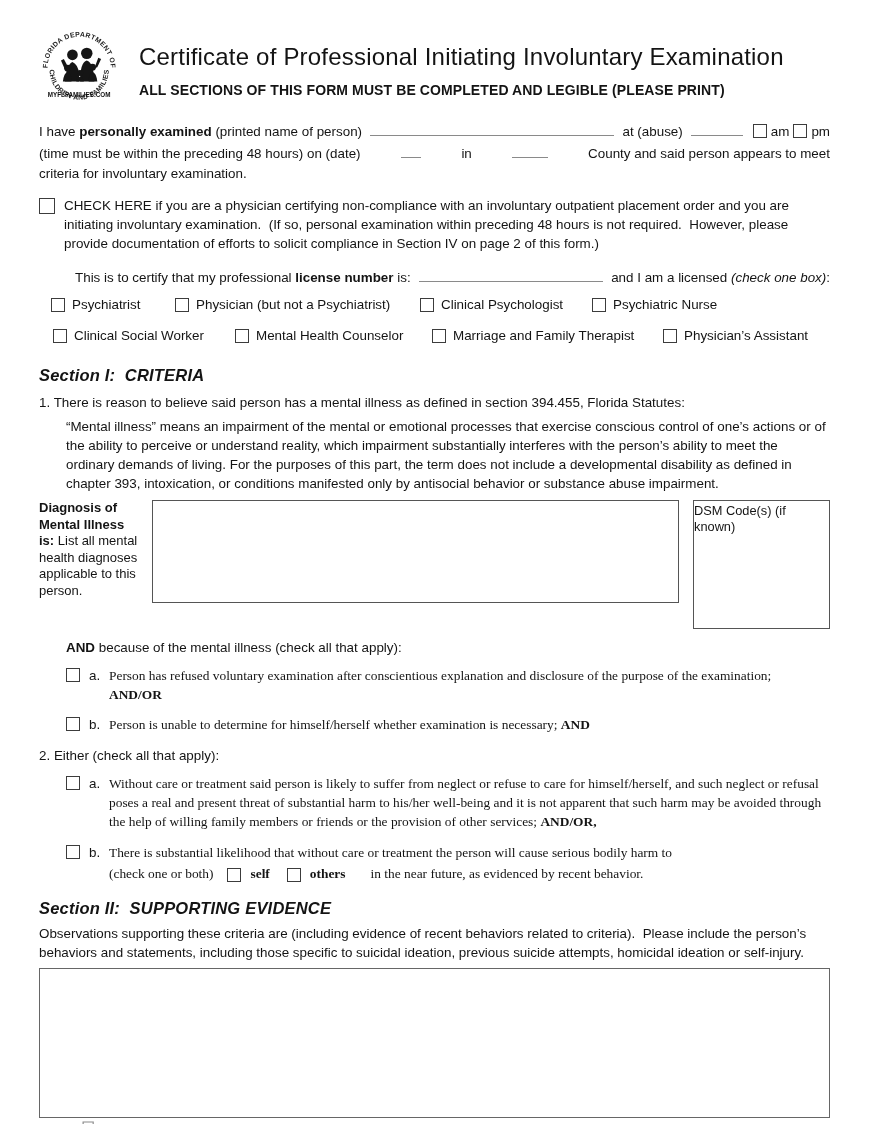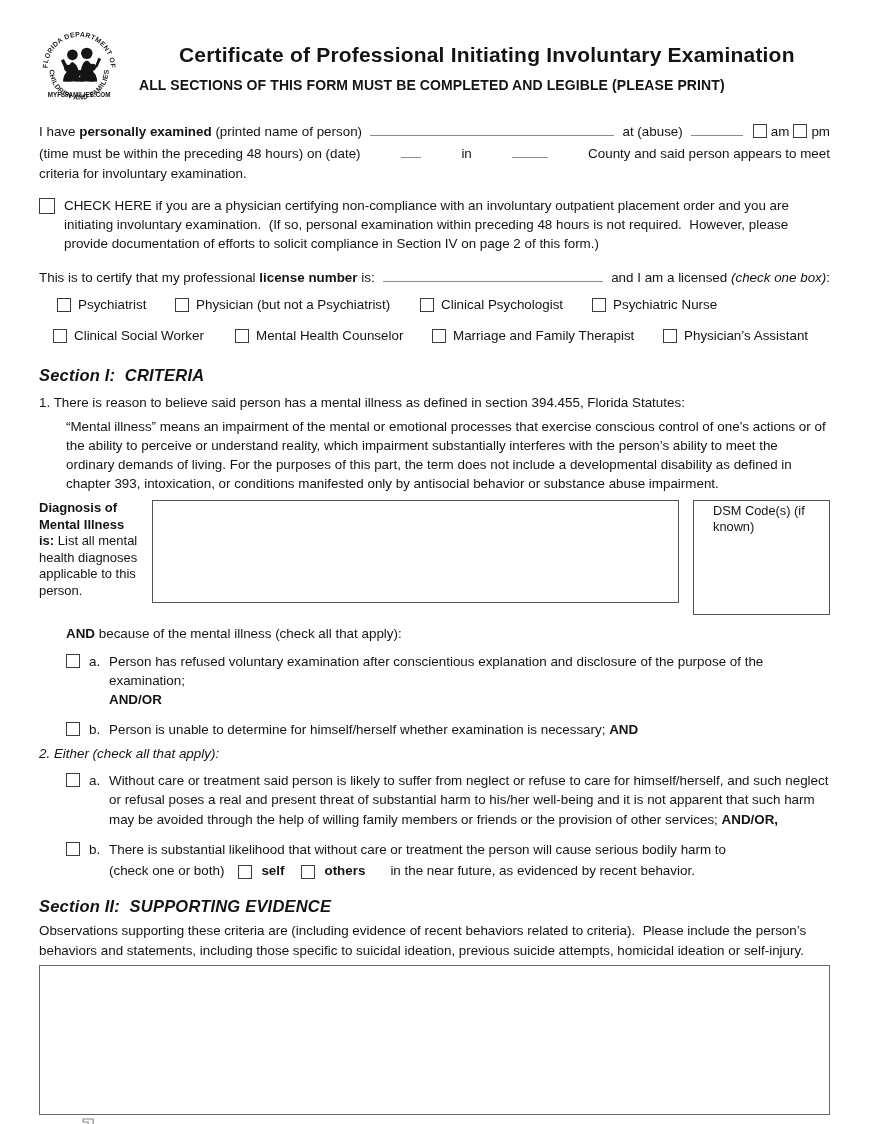--- a/index.html
+++ b/index.html
@@ -11,21 +11,21 @@
     font-size:13.4px; line-height:1.44;
   }
   .t { white-space:pre-wrap; }
   b.t, .bold { font-weight:bold; }
   .italic { font-style:italic; }
 
   
   .hdr { display:flex; gap:14px; align-items:flex-start; height:88px; }
   .logo { width:86px; flex:0 0 86px; }
   .hdr-titles { padding-top:14px; }
-  .form-title { font-size:21px; font-weight:bold; letter-spacing:.2px;margin-left:40px; }
+  .form-title { font-size:24px; font-weight:normal; letter-spacing:.2px; }
   .form-subtitle { font-size:14px; font-weight:bold; margin-top:5px; letter-spacing:.1px; }
 
   
   .blank { display:inline-block; border-bottom:1.5px solid #8a8a8a; height:15px; vertical-align:baseline; }
   .cb { display:inline-block; width:14px; height:14px; border:1.5px solid #3c3c3c; background:#fff; flex:0 0 auto; }
   .cb.big { width:16px; height:16px; }
   .flexline { display:flex; align-items:baseline; }
   .flexline .t { white-space:pre; }
   .flexline .cb { align-self:center; }
 
@@ -33,44 +33,44 @@
   .l1-blank { flex:1 1 auto; margin:0 8px; }
   .l1-time { width:52px; flex:0 1 auto; margin:0 10px 0 8px; }
   .ampm { margin:0 4px 0 12px; }
   .line2 { margin-top:2px;gap:32px; }
   .l2-date { width:84px; flex:0 1 auto; margin:0 8px; }
   .l2-county { width:146px; flex:1 1 auto; max-width:150px; margin:0 8px; }
 
   .checkhere { margin-top:13px; display:flex; gap:9px; }
   .checkhere .cb { margin-top:2px; }
 
-  .license-line { margin-top:13px; }
+  .license-line { margin-top:13px;margin-left:36px; }
   .lic-blank { width:232px; flex:0 1 auto; margin:0 8px; }
 
   .prof-row { position:relative; height:26px; margin-top:5px; }
   .prof-item { position:absolute; top:3px; display:flex; gap:7px; align-items:center; white-space:nowrap; }
 
   .sec-heading { font-size:16.5px; font-weight:bold; letter-spacing:.2px;font-style:italic; }
   .s1-head { margin-top:15px; }
   .item-p { margin-top:5px; }
   .definition { margin:5px 0 0 27px; width:762px; line-height:1.42; }
 
   .diag-row { margin-top:7px; display:flex; gap:14px; }
   .diag-label { width:99px; flex:0 0 99px; font-size:13px; line-height:1.27; }
   .diag-box { flex:1 1 auto; height:103px; border:1px solid #555; background:#fff; }
-  .dsm-box { width:137px; flex:0 0 137px; height:115px; border:1px solid #555; padding:2px 19px; font-size:12.8px; line-height:1.25; }
+  .dsm-box { width:137px; flex:0 0 137px; height:129px; border:1px solid #555; padding:2px 0; font-size:12.8px; line-height:1.25; }
 
   .and-line { margin:9px 0 0 27px; }
   .chk-item { display:flex; margin:8px 0 0 27px; }
   .chk-item .cb { margin:2px 9px 0 0; }
   .chk-letter { width:20px; flex:0 0 20px; }
-  .chk-text { flex:1 1 auto; }
+  .chk-text { flex:1 1 auto;font-family:Liberation Serif, serif; }
   .chk-text .t { white-space:pre-wrap; }
 
-  .either-p { margin-top:4px;font-style:italic; }
+  .either-p { margin-top:12px; }
 
   .selfothers { display:flex; align-items:center; margin-top:2px; }
   .so-check { margin-right:14px; }
   .so-cb { margin-right:5px; }
   .so-gap { width:17px; }
   .so-post { margin-left:25px; }
 
   .s2-head { margin-top:14px; }
   .s2-intro { margin-top:3px; }
   .evidence-box { margin-top:5px; width:791px; height:150px; border:1.5px solid #666; background:#fff; }
@@ -156,21 +156,21 @@
       <span class="t">This is to certify that my professional </span>
       <b class="t">license number</b>
       <span class="t"> is:</span>
       <span class="blank lic-blank"></span>
       <span class="t">and I am a licensed </span>
       <i class="t italic">(check one box)</i>
       <span class="t">:</span>
     </div>
 
   <div class="prof-row">
-    <span class="prof-item" style="left:18px">
+    <span class="prof-item" style="left:12px">
         <span class="cb"></span>
         <span>Psychiatrist</span>
       </span>
     <span class="prof-item" style="left:136px">
         <span class="cb"></span>
         <span>Physician (but not a Psychiatrist)</span>
       </span>
     <span class="prof-item" style="left:381px">
         <span class="cb"></span>
         <span>Clinical Psychologist</span>

